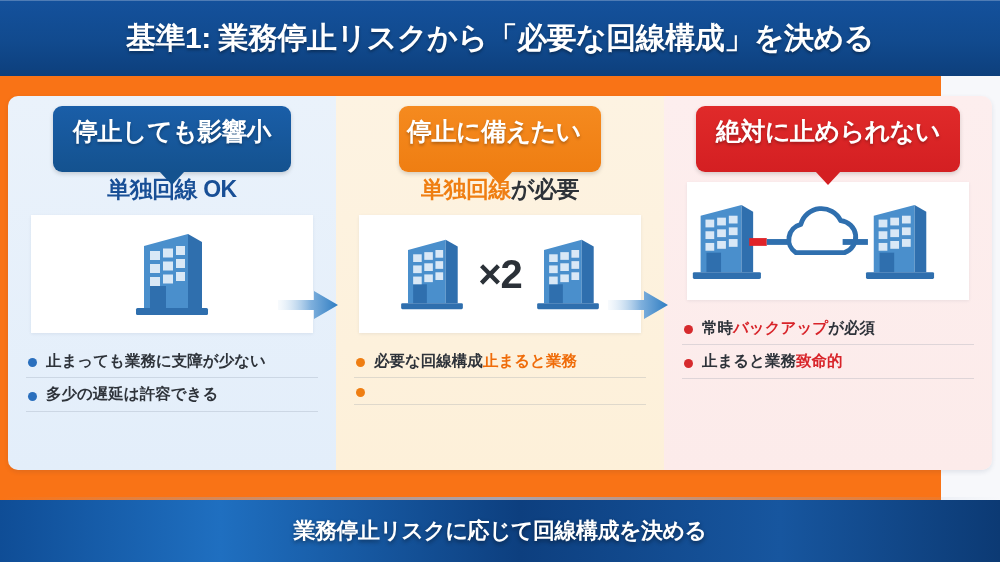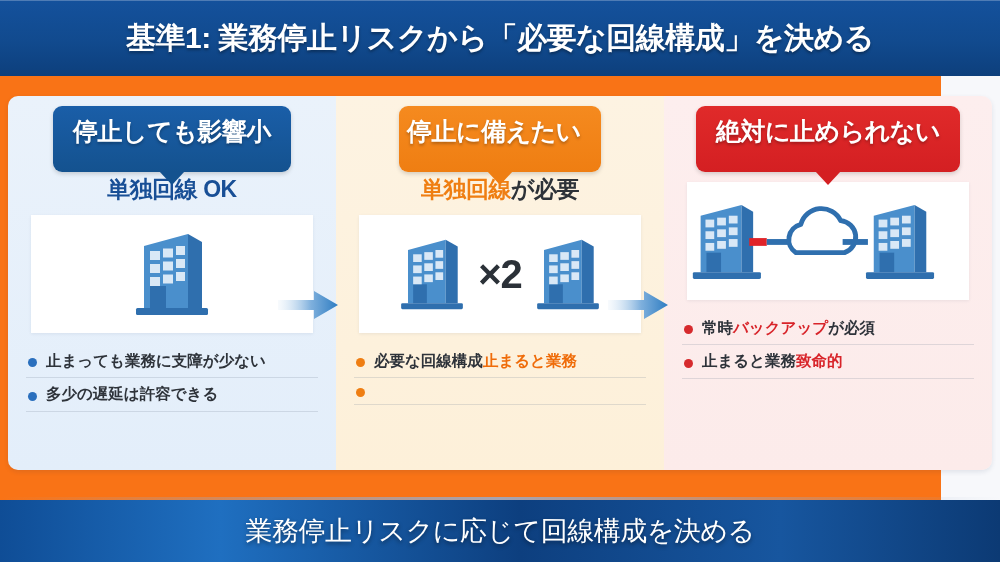--- a/index.html
+++ b/index.html
@@ -101,21 +101,21 @@
   .arrow.a1{left:278px;}
   .arrow.a2{left:608px;}
 
   
   .footer{
     position:absolute;left:0;bottom:0;width:1000px;height:62px;
     background:linear-gradient(90deg,#0f4d96 0%,#1f6fc0 22%,#0d3f7f 52%,#17569f 78%,#0c3a74 100%);
     display:flex;align-items:center;justify-content:center;
   }
   .footer-text{
-    color:#ffffff;font-size:27px;font-weight:normal;letter-spacing:-0.5px;
+    color:#ffffff;font-size:22px;font-weight:bold;letter-spacing:-0.5px;
     text-shadow:0 2px 4px rgba(0,0,0,.45);white-space:nowrap;
   }
   .footer-sep{
     position:absolute;left:0;bottom:62px;width:1000px;height:3px;
     background:linear-gradient(90deg,rgba(160,180,210,.0),rgba(150,172,205,.85),rgba(160,180,210,.0));
   }
 </style>
 </head>
 <body>
 

